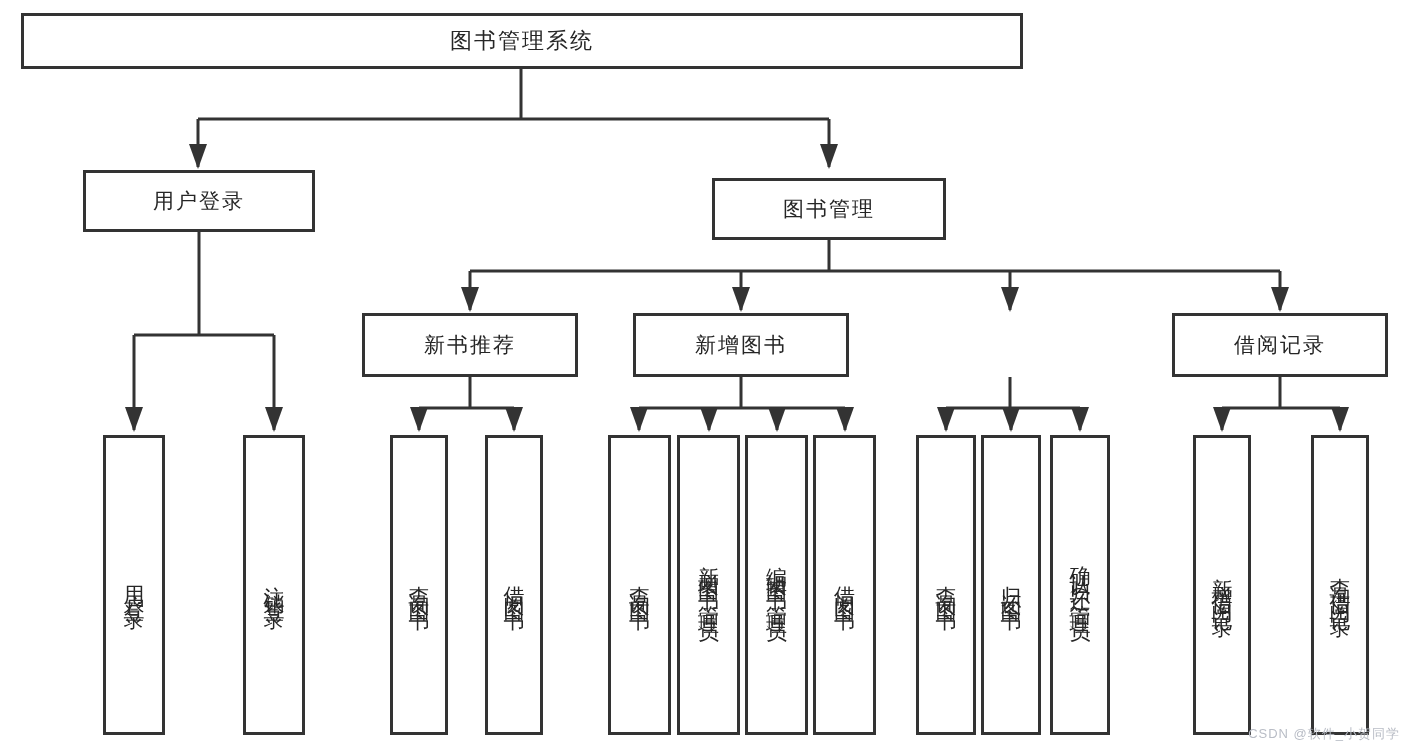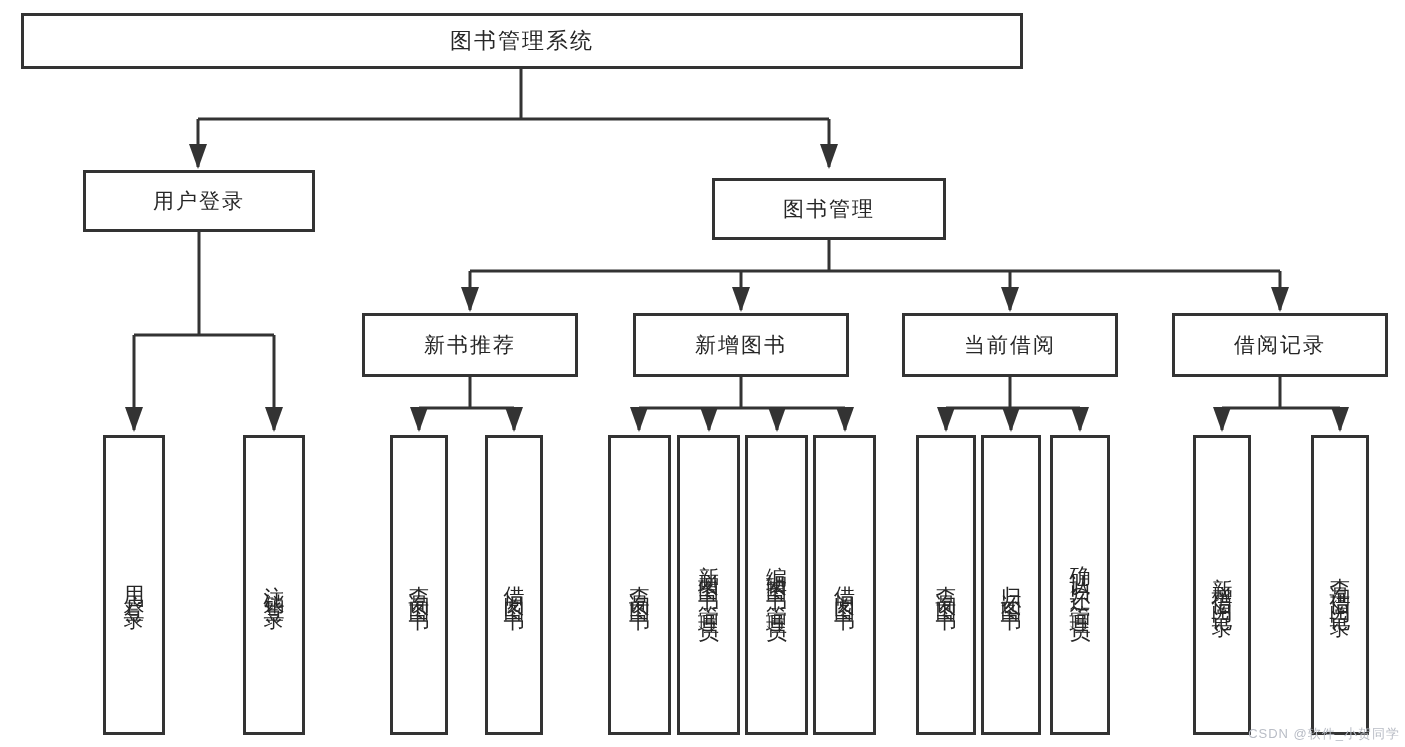--- a/index.html
+++ b/index.html
@@ -93,21 +93,20 @@
     </g>
   </svg>
 
   <div class="box root-box" style="left:21px; top:13px; width:1002px; height:56px;">图书管理系统</div>
 
   <div class="box" style="left:83px; top:170px; width:232px; height:62px;">用户登录</div>
   <div class="box" style="left:712px; top:170px; width:234px; height:62px;margin-top:8px;">图书管理</div>
 
   <div class="box" style="left:362px; top:313px; width:216px; height:64px;">新书推荐</div>
   <div class="box" style="left:633px; top:313px; width:216px; height:64px;">新增图书</div>
-  <div class="box" style="left:902px; top:313px; width:216px; height:64px;">当前借阅</div>
   <div class="box" style="left:1172px; top:313px; width:216px; height:64px;">借阅记录</div>
 
   <div class="box leaf" style="left:103px; top:435px; width:62px; height:300px;">
     <span class="vtext">用户登录</span>
   </div>
   <div class="box leaf" style="left:243px; top:435px; width:62px; height:300px;">
     <span class="vtext">注销登录</span>
   </div>
 
   <div class="box leaf" style="left:390px; top:435px; width:58px; height:300px;">

